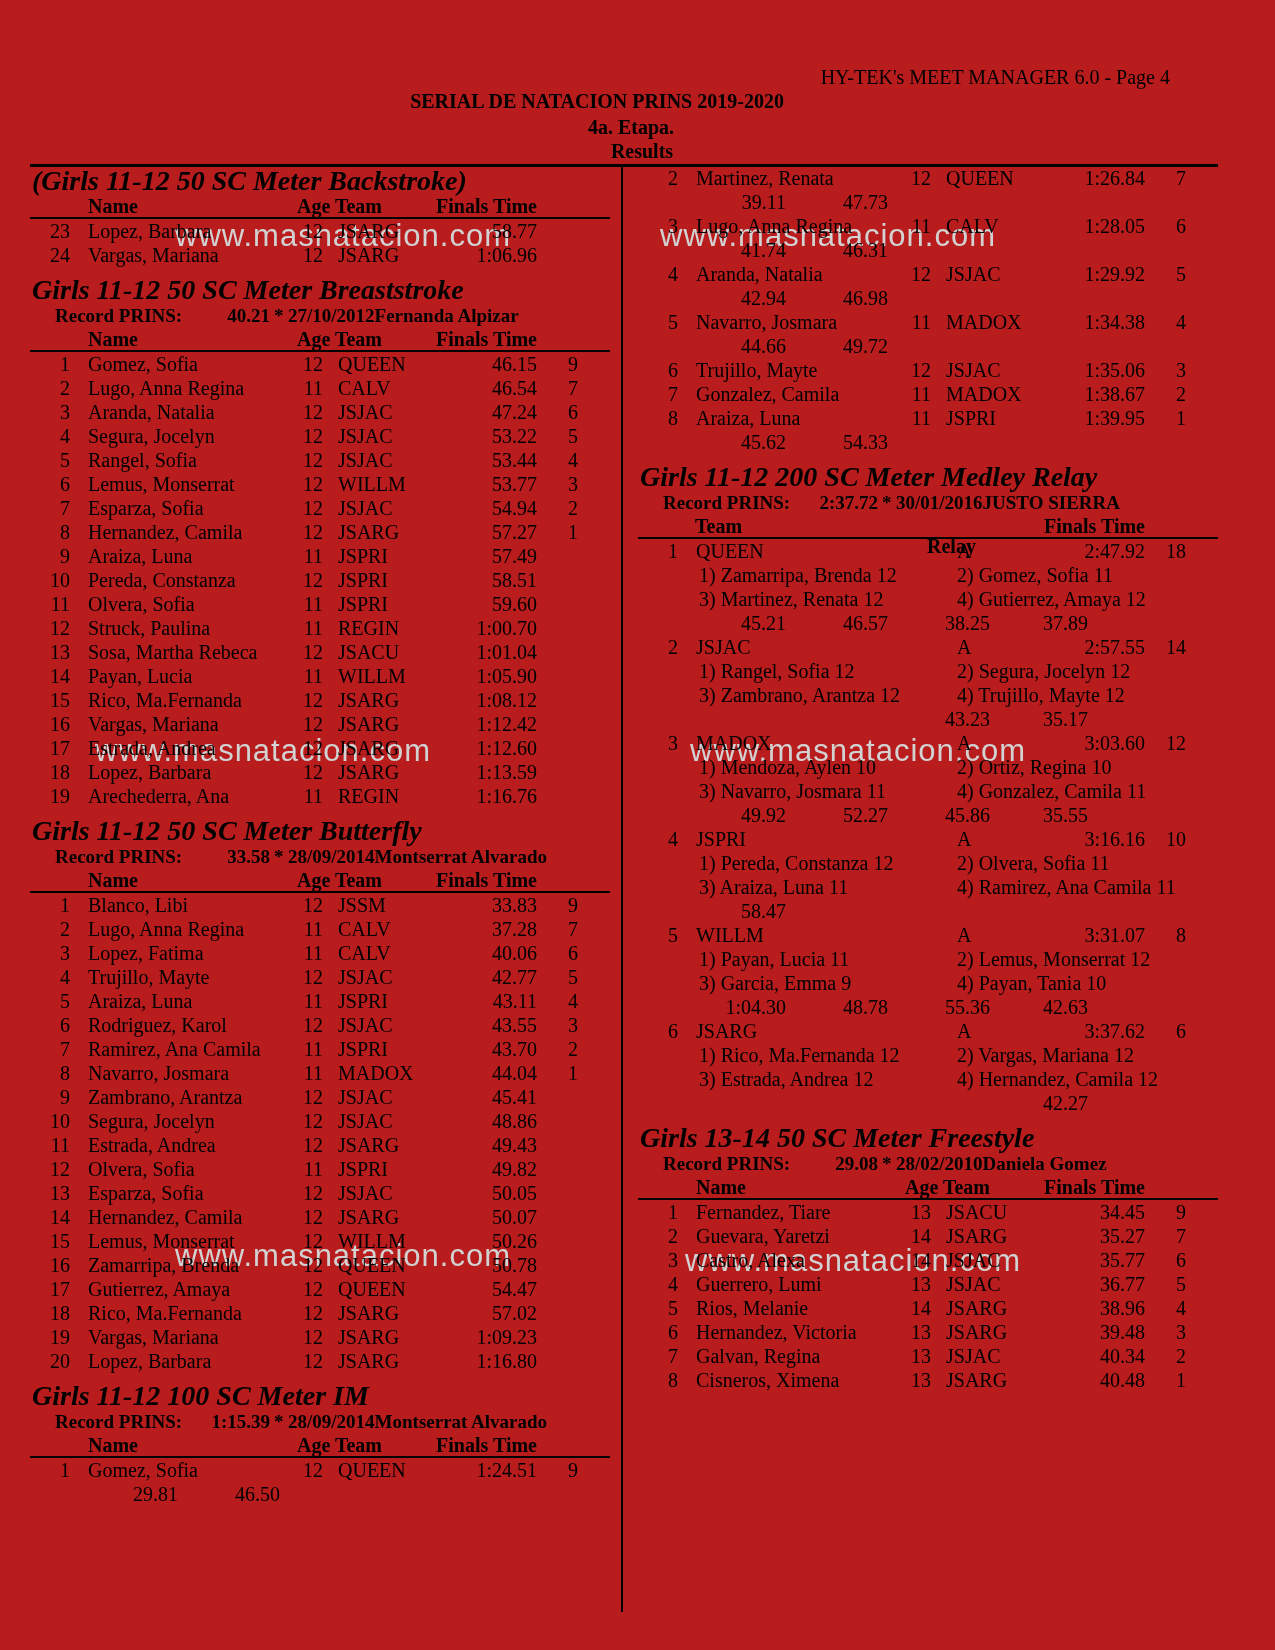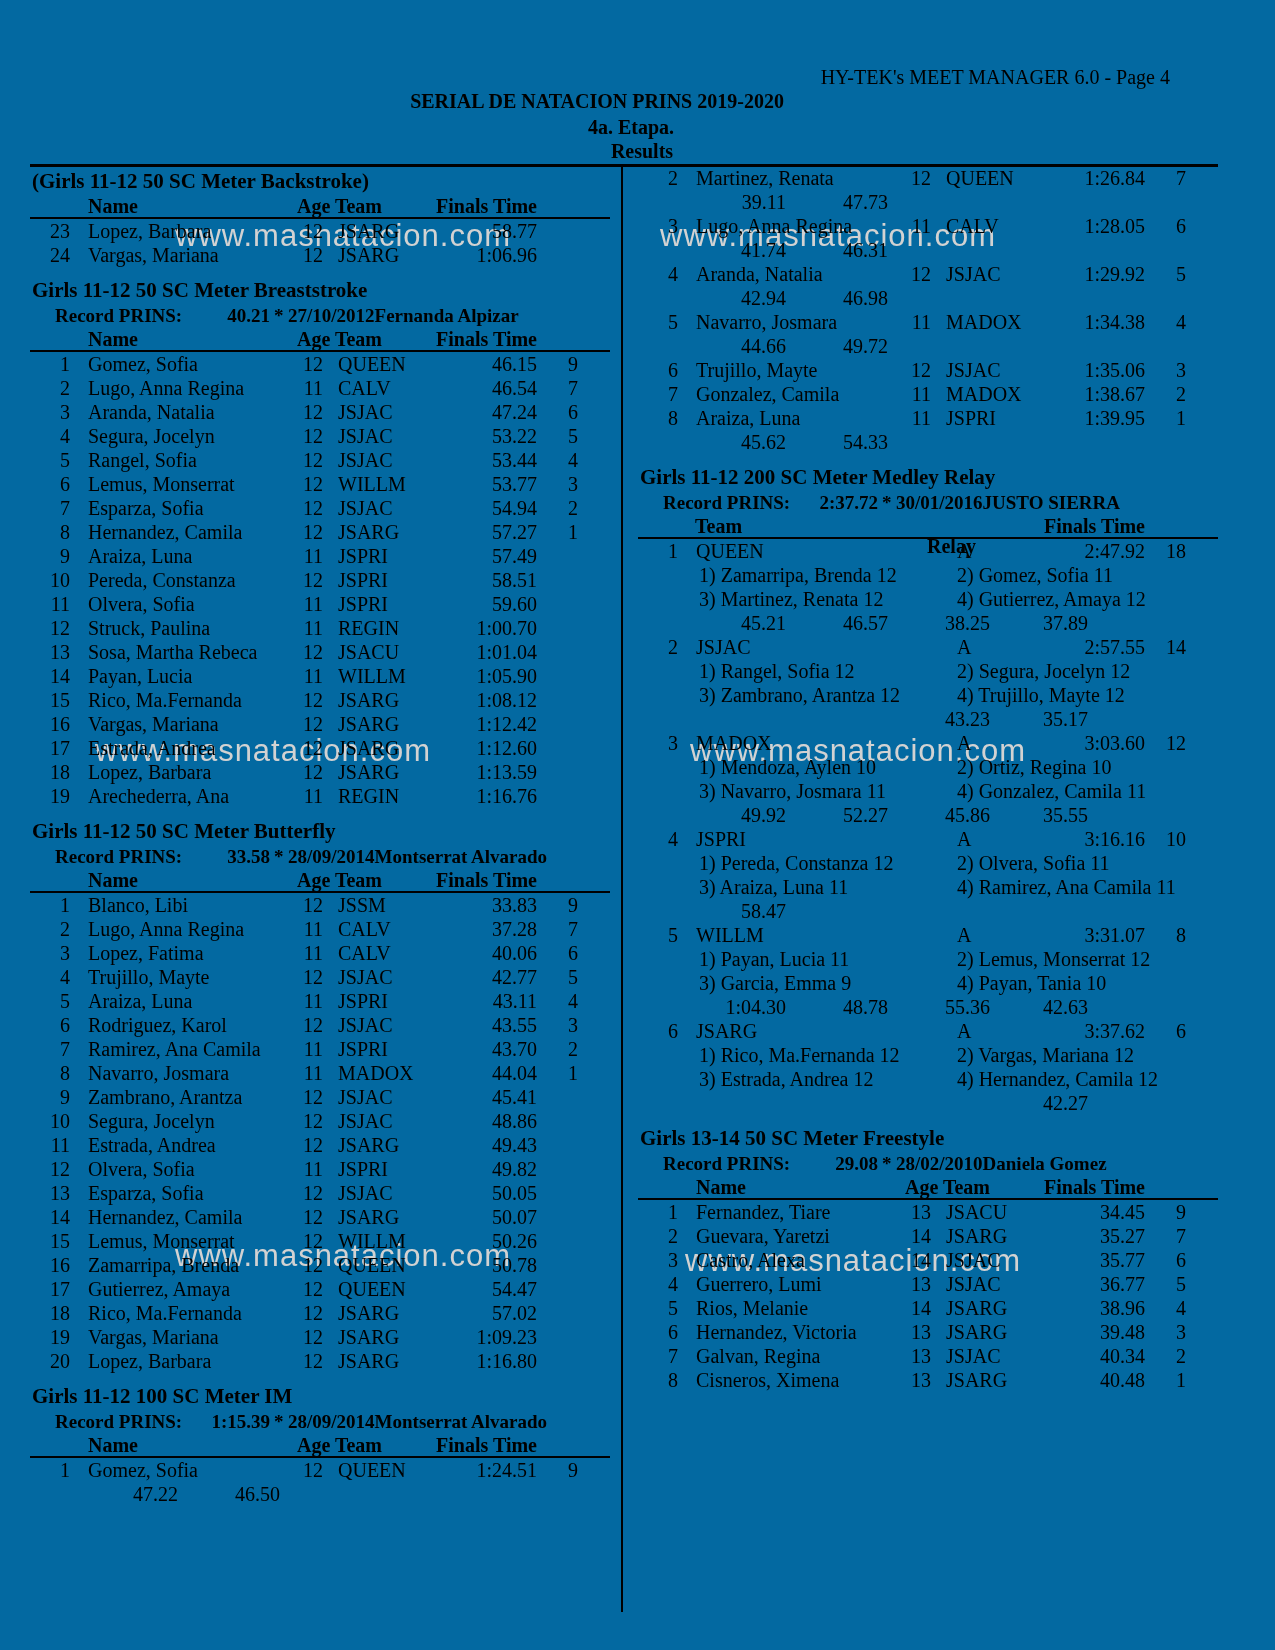--- a/index.html
+++ b/index.html
@@ -1,36 +1,36 @@
 <!DOCTYPE html>
 <html><head>
 <meta charset="utf-8">
 <style>
   html,body { margin:0; padding:0; background:#e8e8e8; }
-  .page { position:relative; width:1275px; height:1650px; background:#0369a1;
+  .page { position:relative; width:1275px; height:1650px; background:#b91c1c;
           font-family:"Liberation Serif", serif; color:#000; overflow:hidden; margin:0 auto; }
   .pagehead { position:absolute; left:770px; top:66px; width:400px; text-align:right;
               font-size:20px; line-height:22px; white-space:nowrap; }
   .mtitle  { position:absolute; left:397px; top:90px;  width:400px; text-align:center;
              font-size:20px; font-weight:bold; line-height:23px; white-space:nowrap; }
   .etapa   { position:absolute; left:431px; top:116px; width:400px; text-align:center;
              font-size:20px; font-weight:bold; line-height:23px; }
   .reslbl  { position:absolute; left:442px; top:140px; width:400px; text-align:center;
              font-size:20px; font-weight:bold; line-height:23px; }
   .topline { position:absolute; left:30px; top:164px; width:1188px; height:3px; background:#000; }
   .vline   { position:absolute; left:621px; top:164px; width:2px; height:1448px; background:#000; }
   .wm { position:absolute; color:#d2d2d2; font-size:31px; letter-spacing:1px;
         font-family:"Liberation Sans", sans-serif; z-index:1; white-space:nowrap; }
   .col { position:absolute; width:585px; z-index:2; }
   #col-left  { left:30px;  top:168px; }
   #col-right { left:638px; top:166px; }
   .section { position:relative; }
   .sec-gap { margin-top:10px; }
-  .event-title { position:relative; height:27px; line-height:26px; font-size:21px;
-                 font-weight:bold; padding-left:2px; white-space:nowrap; }
+  .event-title { position:relative; height:27px; line-height:26px; font-size:28px;
+                 font-weight:bold; padding-left:2px; white-space:nowrap;font-style:italic; }
   .row { position:relative; height:24px; line-height:24px; font-size:20px; white-space:nowrap; }
   .row > span { position:absolute; top:0; }
   .rec { font-size:19px; font-weight:bold; }
   .hdr { height:22px; line-height:22px; font-weight:bold; border-bottom:2px solid #000;
          width:580px; box-sizing:content-box; }
   .c-rank { left:0; width:40px; text-align:right; }
   .c-name { left:58px; }
   .c-age  { left:263px; width:30px; text-align:right; }
   .c-team { left:308px; }
   .c-fin  { left:380px; width:127px; text-align:right; }
@@ -451,21 +451,21 @@
         </div>
         <div class="row">
           <span class="c-rank">1</span>
           <span class="c-name">Gomez, Sofia</span>
           <span class="c-age">12</span>
           <span class="c-team">QUEEN</span>
           <span class="c-fin">1:24.51</span>
           <span class="c-pts">9</span>
         </div>
         <div class="row">
-          <span class="c-sp1">47.22</span>
+          <span class="c-sp1">29.81</span>
           <span class="c-sp2">46.50</span>
         </div>
       </div>
     </div>
   <div class="col" id="col-right">
       <div class="section">
         <div class="row">
           <span class="c-rank">2</span>
           <span class="c-name">Martinez, Renata</span>
           <span class="c-age">12</span>

